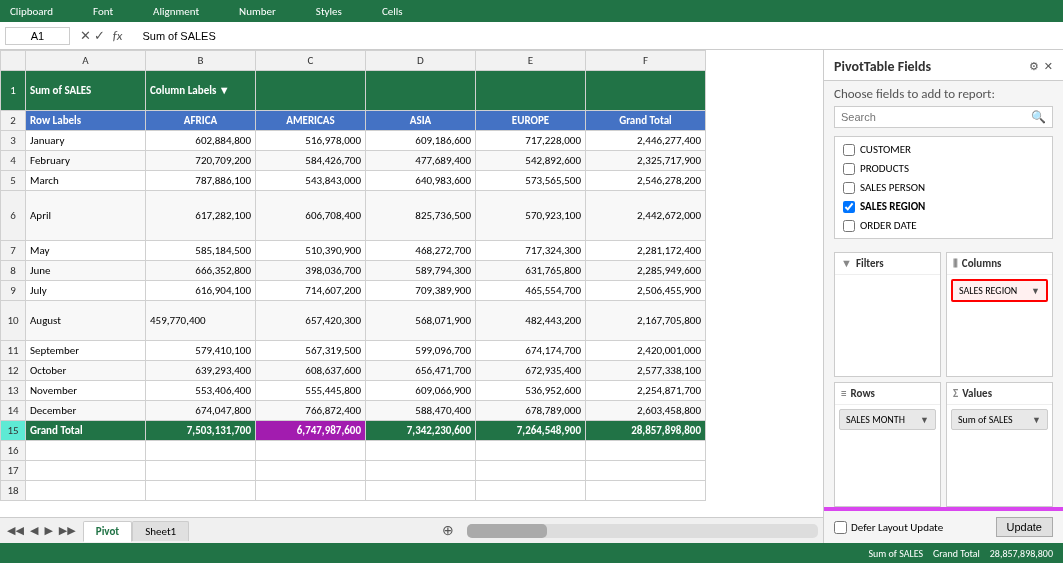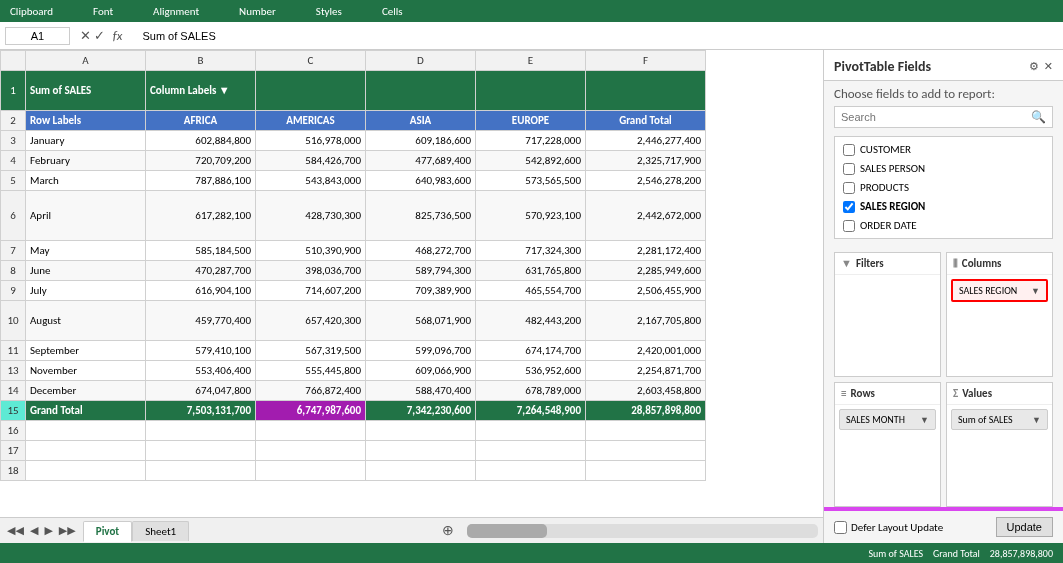--- a/index.html
+++ b/index.html
@@ -174,69 +174,78 @@
               <td style="width: 110px; text-align: right; padding: 2px 4px;">787,886,100</td>
               <td style="width: 110px; text-align: right; padding: 2px 4px;">543,843,000</td>
               <td style="width: 110px; text-align: right; padding: 2px 4px;">640,983,600</td>
               <td style="width: 110px; text-align: right; padding: 2px 4px;">573,565,500</td>
               <td style="width: 120px; text-align: right; padding: 2px 4px;">2,546,278,200</td>
             </tr>
             <tr style="background: rgb(248, 248, 248);">
               <td class="row-num">6</td>
               <td style="width: 120px; text-align: left; padding: 2px 4px;">April</td>
               <td style="width: 110px; text-align: right; padding: 18px 4px;">617,282,100</td>
-              <td style="width: 110px; text-align: right; padding: 2px 4px;">428,730,300</td>
+              <td style="width: 110px; text-align: right; padding: 2px 4px;">606,708,400</td>
               <td style="width: 110px; text-align: right; padding: 2px 4px;">825,736,500</td>
               <td style="width: 110px; text-align: right; padding: 2px 4px;">570,923,100</td>
               <td style="width: 120px; text-align: right; padding: 2px 4px;">2,442,672,000</td>
             </tr>
             <tr style="background: rgb(255, 255, 255);">
               <td class="row-num">7</td>
               <td style="width: 120px; text-align: left; padding: 2px 4px;">May</td>
               <td style="width: 110px; text-align: right; padding: 2px 4px;">585,184,500</td>
               <td style="width: 110px; text-align: right; padding: 2px 4px;">510,390,900</td>
               <td style="width: 110px; text-align: right; padding: 2px 4px;">468,272,700</td>
               <td style="width: 110px; text-align: right; padding: 2px 4px;">717,324,300</td>
               <td style="width: 120px; text-align: right; padding: 2px 4px;">2,281,172,400</td>
             </tr>
             <tr style="background: rgb(248, 248, 248);">
               <td class="row-num">8</td>
               <td style="width: 120px; text-align: left; padding: 2px 4px;">June</td>
-              <td style="width: 110px; text-align: right; padding: 2px 4px;">470,287,700</td>
+              <td style="width: 110px; text-align: right; padding: 2px 4px;">666,352,800</td>
               <td style="width: 110px; text-align: right; padding: 2px 4px;">398,036,700</td>
               <td style="width: 110px; text-align: right; padding: 2px 4px;">589,794,300</td>
               <td style="width: 110px; text-align: right; padding: 2px 4px;">631,765,800</td>
               <td style="width: 120px; text-align: right; padding: 2px 4px;">2,285,949,600</td>
             </tr>
             <tr style="background: rgb(255, 255, 255);">
               <td class="row-num">9</td>
               <td style="width: 120px; text-align: left; padding: 2px 4px;">July</td>
               <td style="width: 110px; text-align: right; padding: 2px 4px;">616,904,100</td>
               <td style="width: 110px; text-align: right; padding: 2px 4px;">714,607,200</td>
               <td style="width: 110px; text-align: right; padding: 2px 4px;">709,389,900</td>
               <td style="width: 110px; text-align: right; padding: 2px 4px;">465,554,700</td>
               <td style="width: 120px; text-align: right; padding: 2px 4px;">2,506,455,900</td>
             </tr>
             <tr style="background: rgb(248, 248, 248);">
               <td class="row-num">10</td>
               <td style="width: 120px; text-align: left; padding: 2px 4px;">August</td>
-              <td style="width: 110px; text-align: right; padding: 13px 4px;">459,770,400</td>
+              <td style="width: 110px; text-align: left; padding: 13px 4px;">459,770,400</td>
               <td style="width: 110px; text-align: right; padding: 2px 4px;">657,420,300</td>
               <td style="width: 110px; text-align: right; padding: 2px 4px;">568,071,900</td>
               <td style="width: 110px; text-align: right; padding: 2px 4px;">482,443,200</td>
               <td style="width: 120px; text-align: right; padding: 2px 4px;">2,167,705,800</td>
             </tr>
             <tr style="background: rgb(255, 255, 255);">
               <td class="row-num">11</td>
               <td style="width: 120px; text-align: left; padding: 2px 4px;">September</td>
               <td style="width: 110px; text-align: right; padding: 2px 4px;">579,410,100</td>
               <td style="width: 110px; text-align: right; padding: 2px 4px;">567,319,500</td>
               <td style="width: 110px; text-align: right; padding: 2px 4px;">599,096,700</td>
               <td style="width: 110px; text-align: right; padding: 2px 4px;">674,174,700</td>
               <td style="width: 120px; text-align: right; padding: 2px 4px;">2,420,001,000</td>
+            </tr>
+            <tr style="background: rgb(248, 248, 248);">
+              <td class="row-num">12</td>
+              <td style="width: 120px; text-align: left; padding: 2px 4px;">October</td>
+              <td style="width: 110px; text-align: right; padding: 2px 4px;">639,293,400</td>
+              <td style="width: 110px; text-align: right; padding: 2px 4px;">608,637,600</td>
+              <td style="width: 110px; text-align: right; padding: 2px 4px;">656,471,700</td>
+              <td style="width: 110px; text-align: right; padding: 2px 4px;">672,935,400</td>
+              <td style="width: 120px; text-align: right; padding: 2px 4px;">2,577,338,100</td>
             </tr>
             <tr style="background: rgb(255, 255, 255);">
               <td class="row-num">13</td>
               <td style="width: 120px; text-align: left; padding: 2px 4px;">November</td>
               <td style="width: 110px; text-align: right; padding: 2px 4px;">553,406,400</td>
               <td style="width: 110px; text-align: right; padding: 2px 4px;">555,445,800</td>
               <td style="width: 110px; text-align: right; padding: 2px 4px;">609,066,900</td>
               <td style="width: 110px; text-align: right; padding: 2px 4px;">536,952,600</td>
               <td style="width: 120px; text-align: right; padding: 2px 4px;">2,254,871,700</td>
             </tr>
@@ -324,25 +333,25 @@
         <span class="search-icon">🔍</span>
       </div>
 
       <div class="field-list" id="field-list">
           <div class="field-item">
             <input type="checkbox" style="">
             <span>CUSTOMER</span>
           </div>
           <div class="field-item">
             <input type="checkbox" style="">
-            <span>SALES PERSON</span>
+            <span>PRODUCTS</span>
           </div>
           <div class="field-item">
             <input type="checkbox" style="">
-            <span>PRODUCTS</span>
+            <span>SALES PERSON</span>
           </div>
           <div class="field-item checked">
             <input type="checkbox" checked="" style="">
             <span style="font-weight: bold;">SALES REGION</span>
           </div>
           <div class="field-item">
             <input type="checkbox" style="">
             <span>ORDER DATE</span>
           </div>
         </div>

